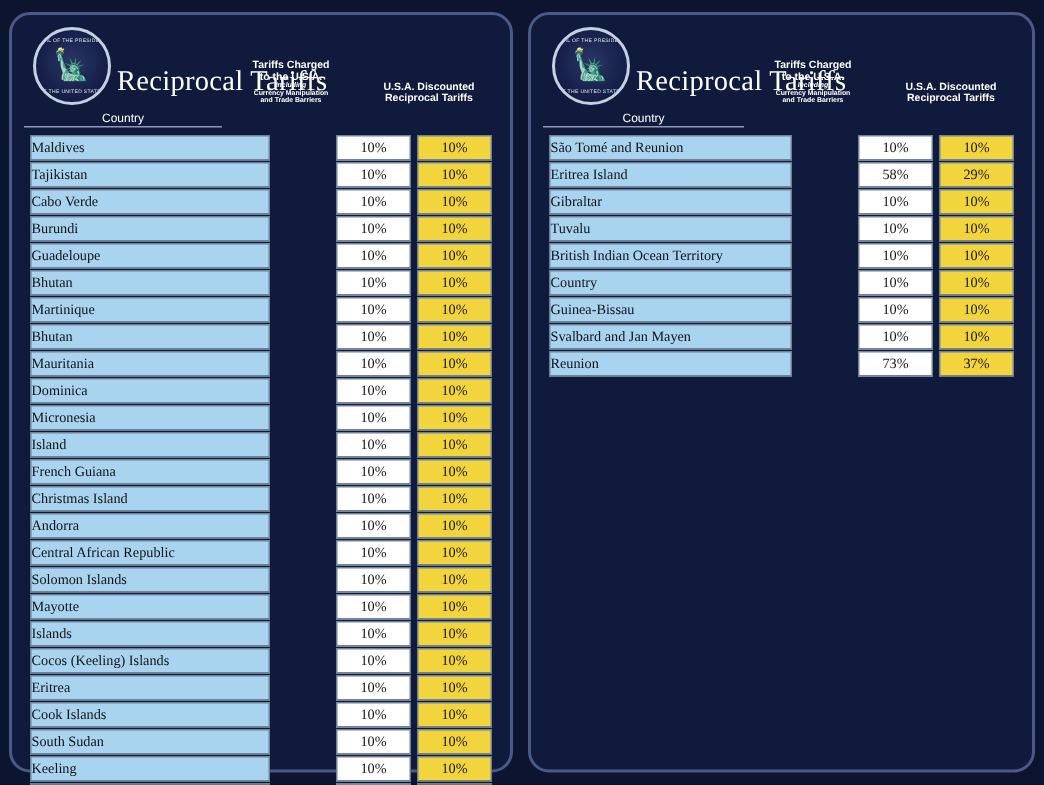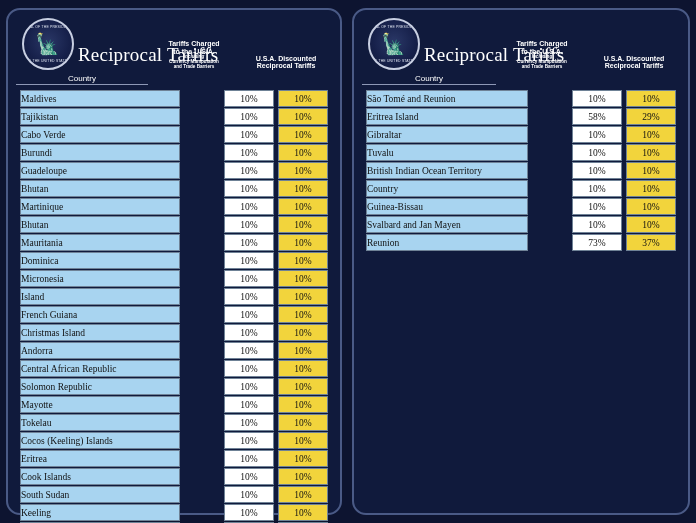--- a/index.html
+++ b/index.html
@@ -294,33 +294,33 @@
             <td class="val-charged">10%</td>
             <td class="val-discount">10%</td>
           </tr>
         <tr>
             <td class="country">Central African Republic</td>
             <td class="spacer-cell"></td>
             <td class="val-charged">10%</td>
             <td class="val-discount">10%</td>
           </tr>
         <tr>
-            <td class="country">Solomon Republic</td>
+            <td class="country">Solomon Islands</td>
             <td class="spacer-cell"></td>
             <td class="val-charged">10%</td>
             <td class="val-discount">10%</td>
           </tr>
         <tr>
             <td class="country">Mayotte</td>
             <td class="spacer-cell"></td>
             <td class="val-charged">10%</td>
             <td class="val-discount">10%</td>
           </tr>
         <tr>
-            <td class="country">Tokelau</td>
+            <td class="country">Islands</td>
             <td class="spacer-cell"></td>
             <td class="val-charged">10%</td>
             <td class="val-discount">10%</td>
           </tr>
         <tr>
             <td class="country">Cocos (Keeling) Islands</td>
             <td class="spacer-cell"></td>
             <td class="val-charged">10%</td>
             <td class="val-discount">10%</td>
           </tr>

